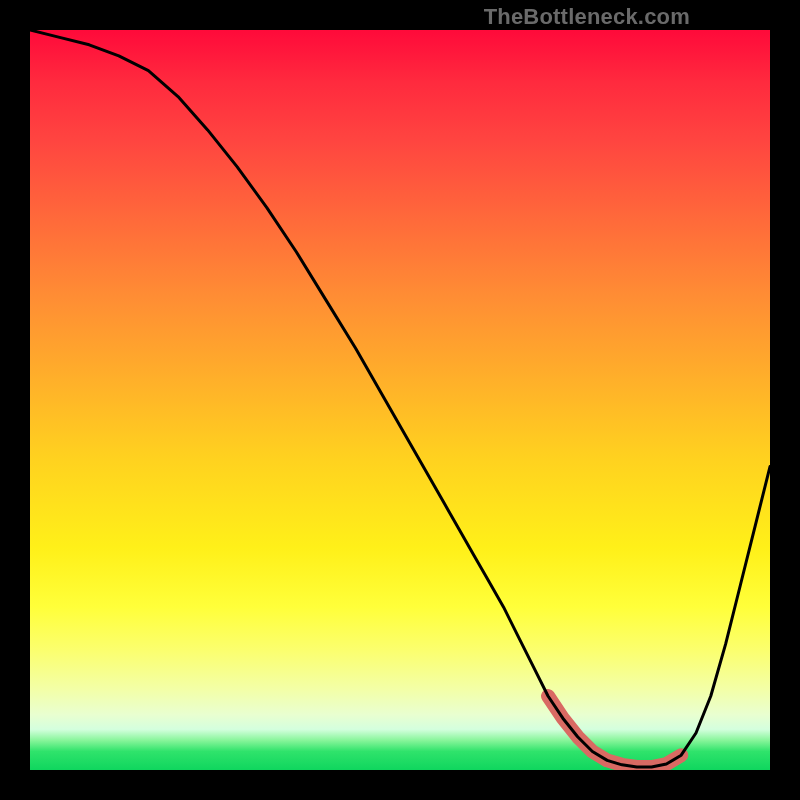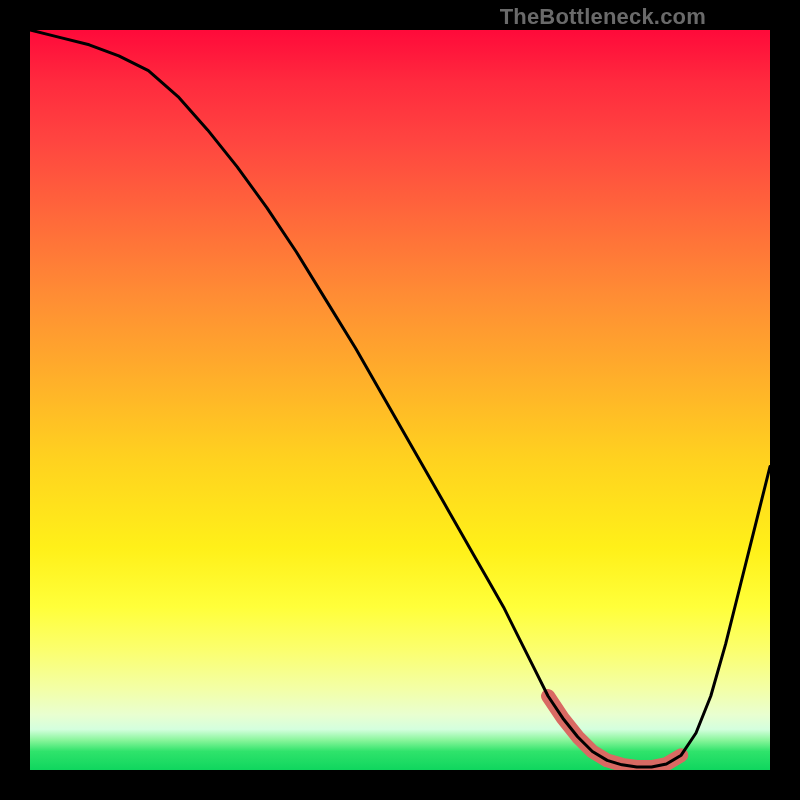--- a/index.html
+++ b/index.html
@@ -9,21 +9,20 @@
     height: 800px;
     background: #000;
     overflow: hidden;
     font-family: Arial, Helvetica, sans-serif;
   }
   .frame {
     position: relative;
     width: 700px;
     height: 800px;
     background: #000;
-    padding-left: 16px;
   }
   .plot {
     position: absolute;
     left: 30px;
     top: 30px;
     width: 740px;
     height: 740px;
     overflow: hidden;
   }
   .gradient {

